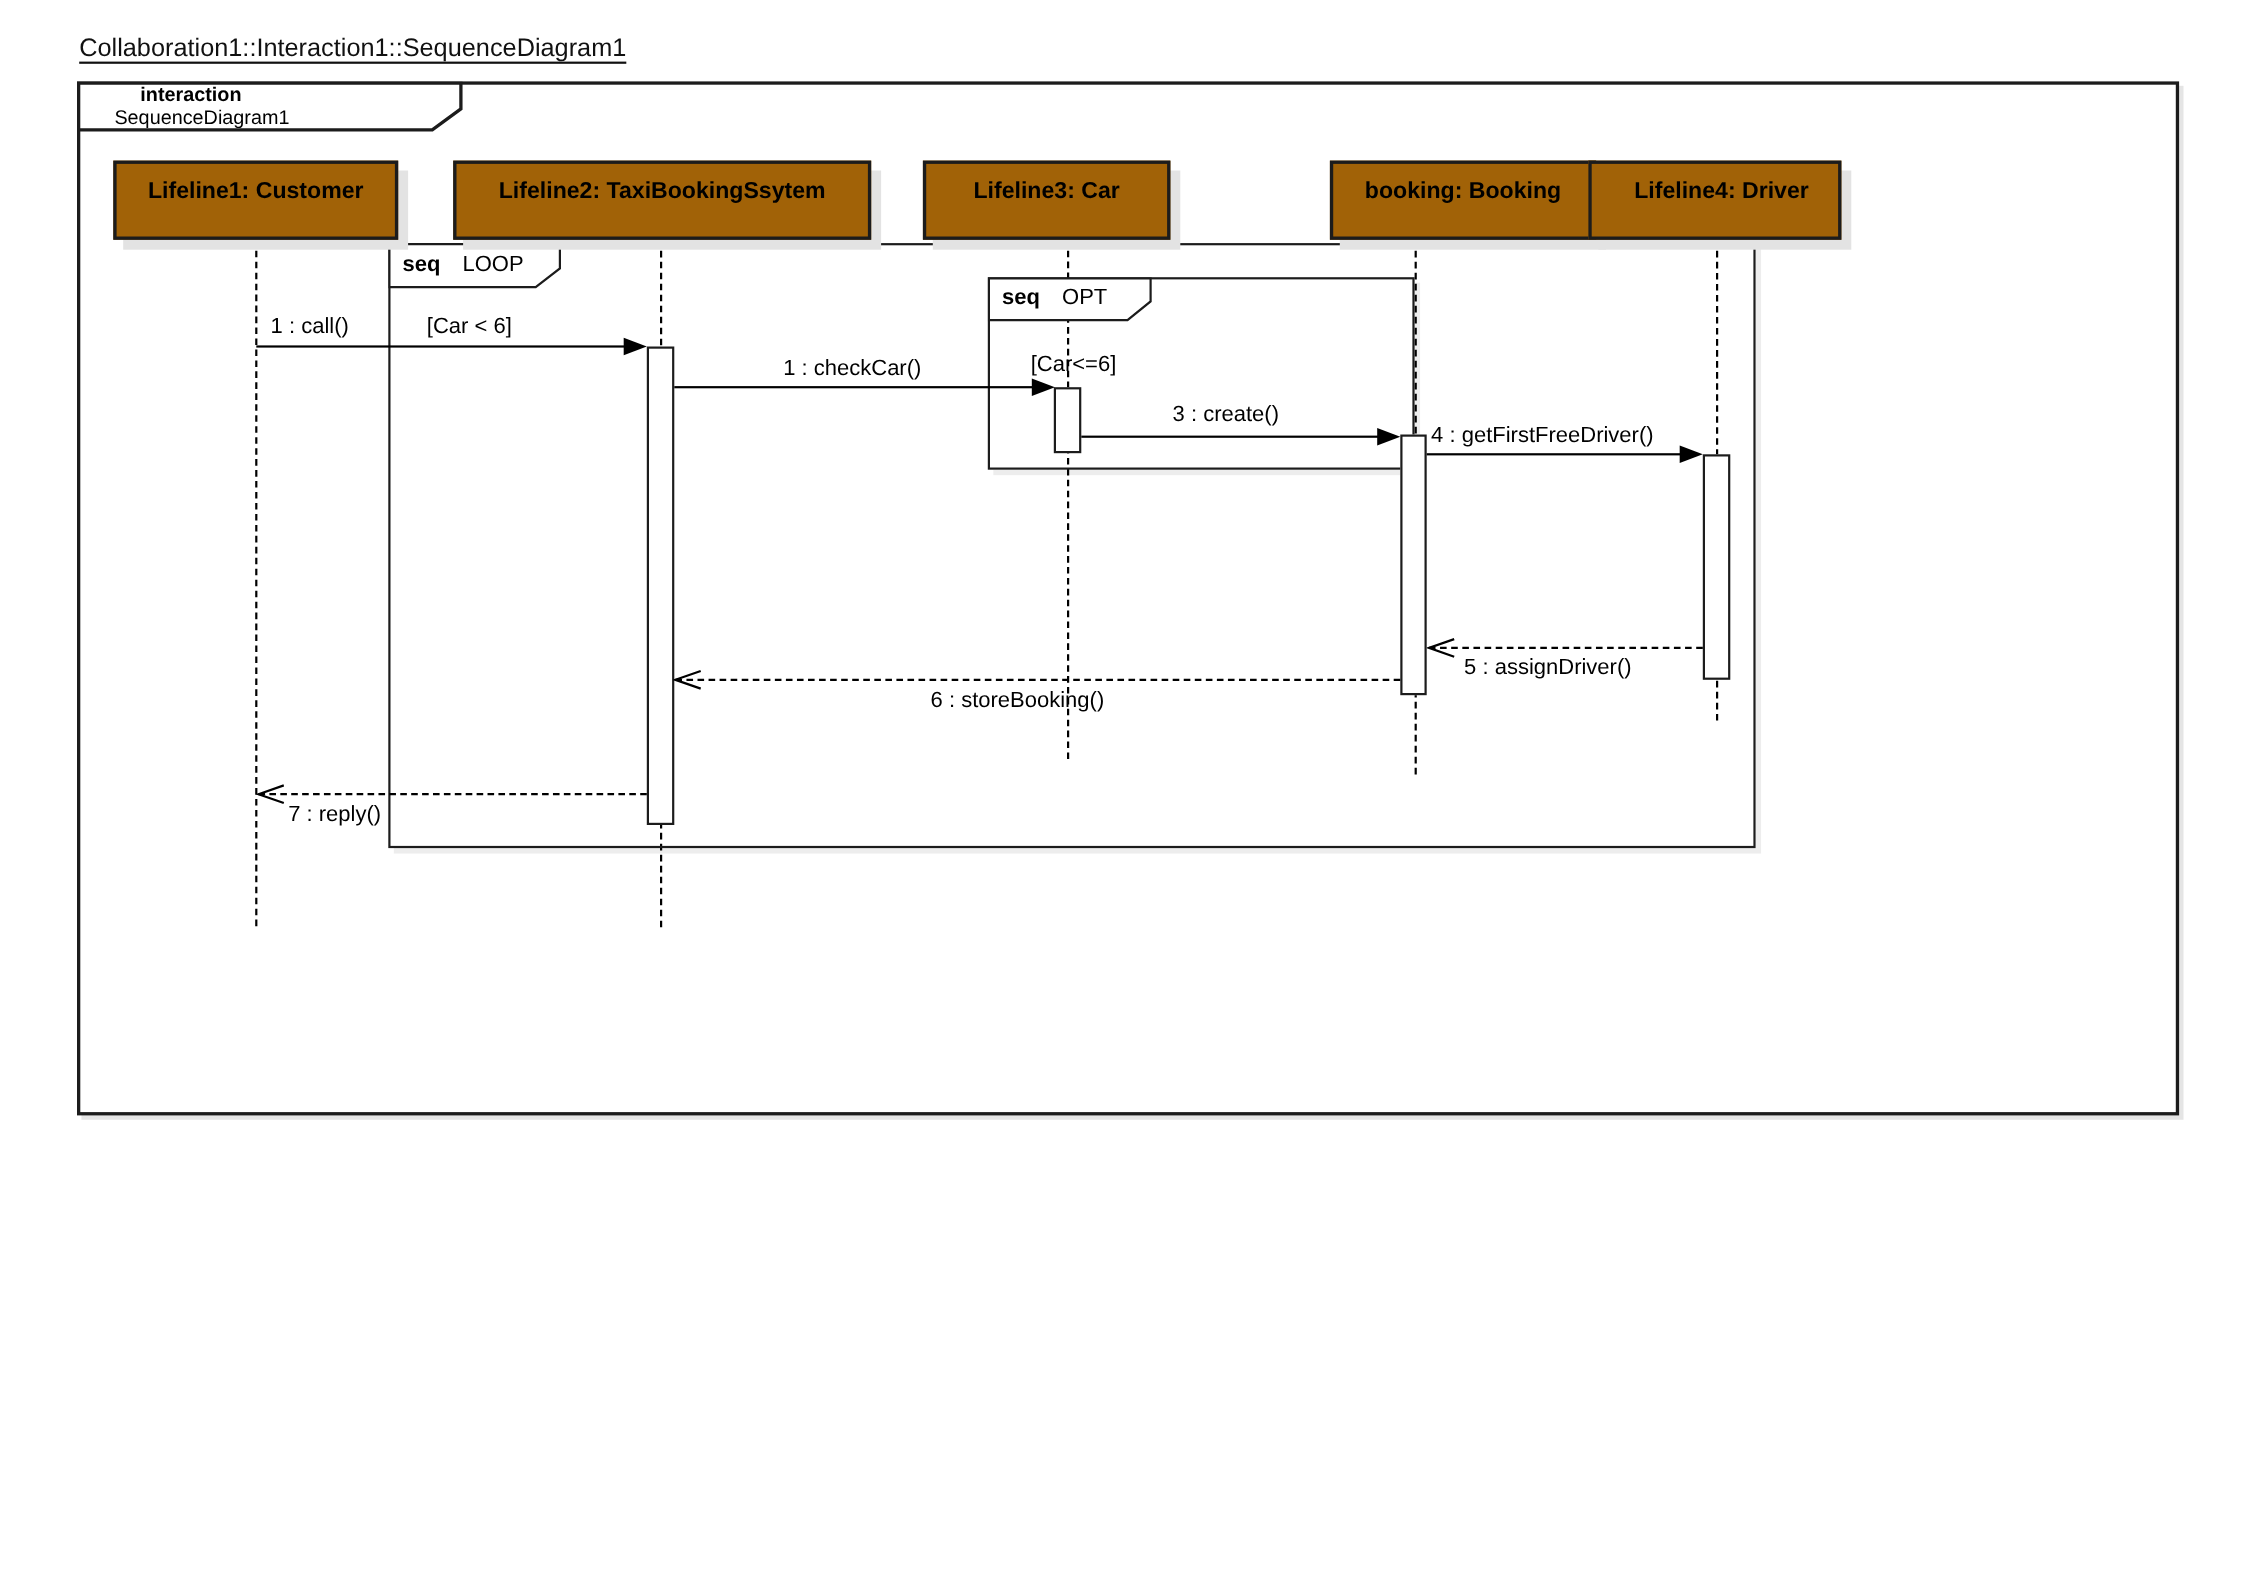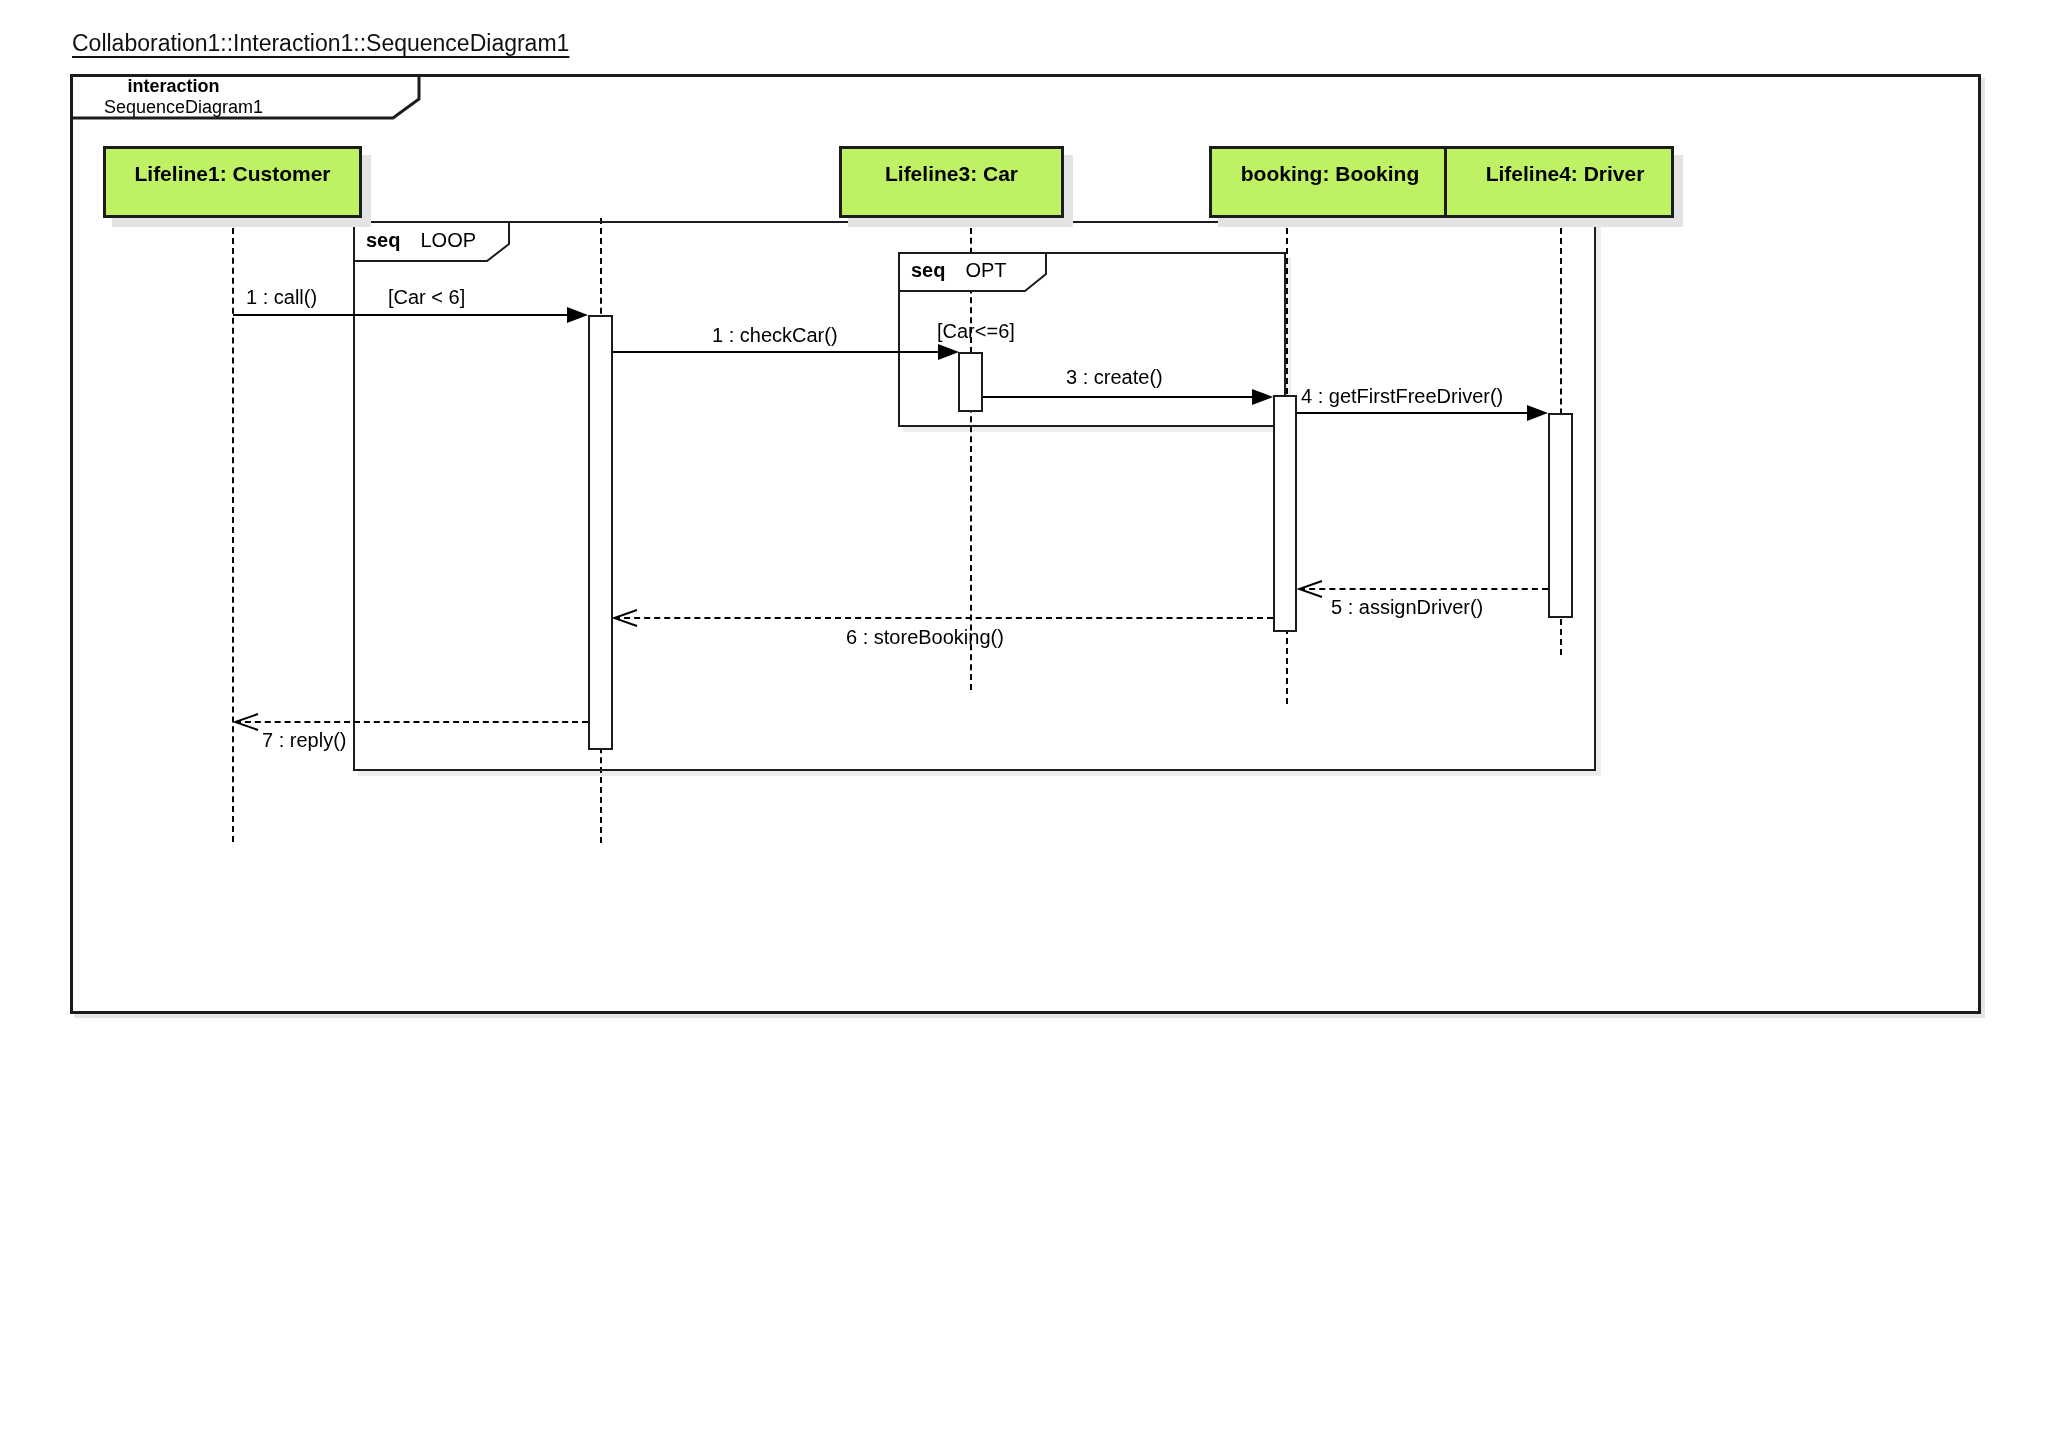--- a/index.html
+++ b/index.html
@@ -21,21 +21,21 @@
   .tab-text .kw{font-weight:bold;}
   .tab-text .nm{margin-left:20px;}
   .interaction-tab-text{left:84px;top:76px;height:40px;font-size:18px;flex-direction:column;}
   .fragment-box{border:2px solid #1c1c1c;background:transparent;box-shadow:5px 5px 0 rgba(0,0,0,0.07);}
   .loop-box{left:353px;top:221px;width:1239px;height:546px;}
   .opt-box{left:898px;top:252px;width:384px;height:171px;}
   .loop-tab-text{left:366px;top:222px;height:36px;font-size:20px;}
   .opt-tab-text{left:911px;top:253px;height:35px;font-size:20px;}
   .lifeline-dash{width:0;border-left:2px dashed #000;}
   .head-box{
-    top:146px;height:72px;background:#bef264;border:3px solid #1c1c1c;
+    top:146px;height:72px;background:#a16207;border:3px solid #1c1c1c;
     box-shadow:9px 9px 0 #e3e3e3;box-sizing:border-box;
     display:flex;justify-content:center;align-items:flex-start;
     font-weight:bold;font-size:21px;padding-top:13px;white-space:nowrap;
   }
   .activation{background:#fff;border:2px solid #1c1c1c;box-sizing:border-box;}
   .msg-line-solid{height:0;border-top:2px solid #000;}
   .msg-line-dashed{height:0;border-top:2px dashed #000;}
   .arrow-filled-right{
     width:0;height:0;border-left:21px solid #000;
     border-top:8px solid transparent;border-bottom:8px solid transparent;
@@ -119,17 +119,18 @@
   </svg>
   <div class="abs msg-label" style="left:846px;top:626px;">6 : storeBooking()</div>
 
   <div class="abs msg-line-dashed" style="left:235px;top:721px;width:353px;"></div>
   <svg class="abs" style="left:233px;top:712px;" width="26" height="20">
     <path d="M25,2 L2,10 L25,18" fill="none" stroke="#000" stroke-width="2"></path>
   </svg>
   <div class="abs msg-label" style="left:262px;top:729px;">7 : reply()</div>
 
   <div class="abs head-box" style="left:103px;width:259px;">Lifeline1: Customer</div>
+  <div class="abs head-box" style="left:412px;width:380px;">Lifeline2: TaxiBookingSsytem</div>
   <div class="abs head-box" style="left:839px;width:225px;">Lifeline3: Car</div>
   <div class="abs head-box" style="left:1164px;width:242px;margin-left:45px;">booking: Booking</div>
   <div class="abs head-box" style="left:1444px;width:230px;padding-left:12px;">Lifeline4: Driver</div>
 
 </div>
 
 </body></html>

